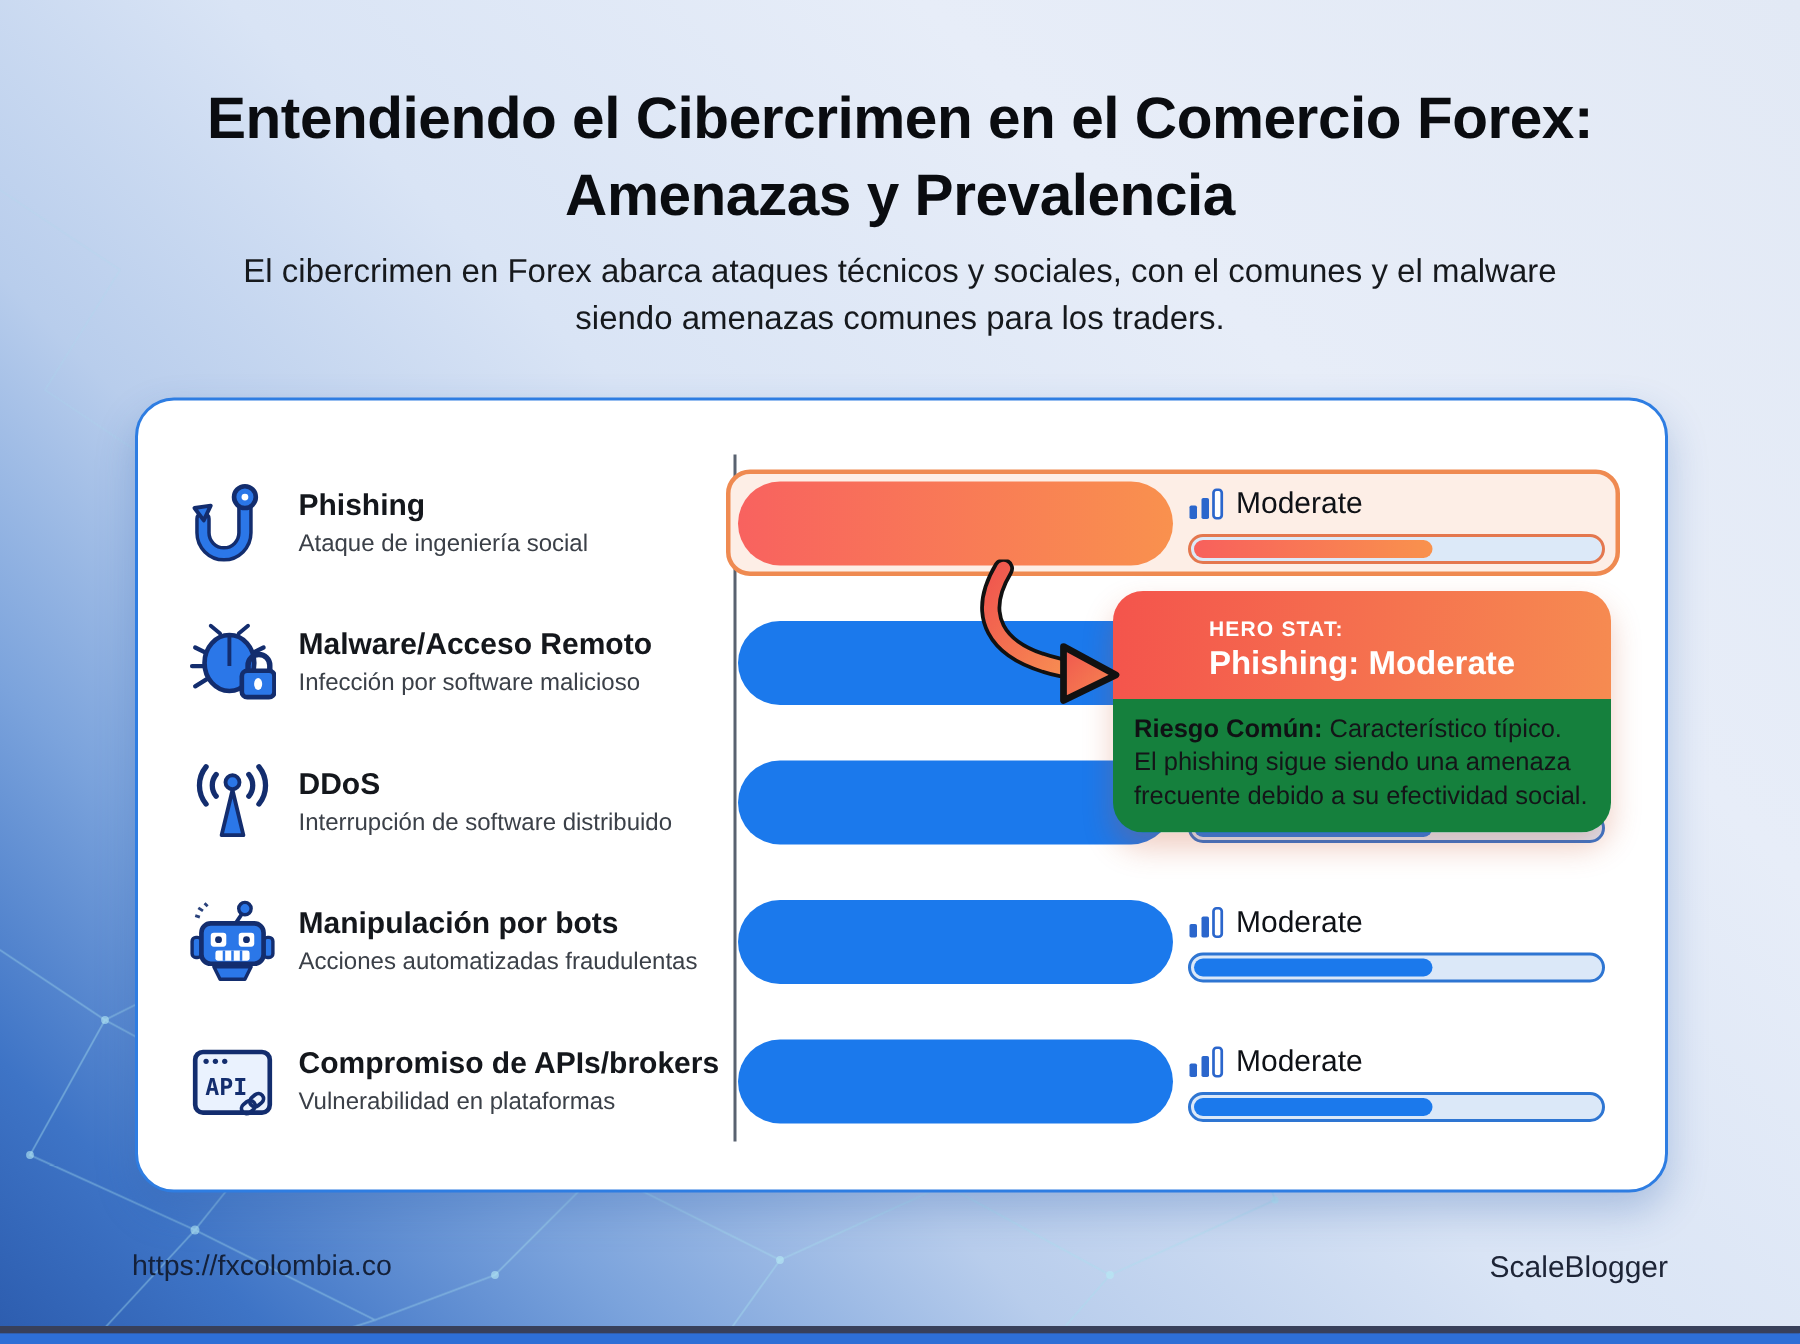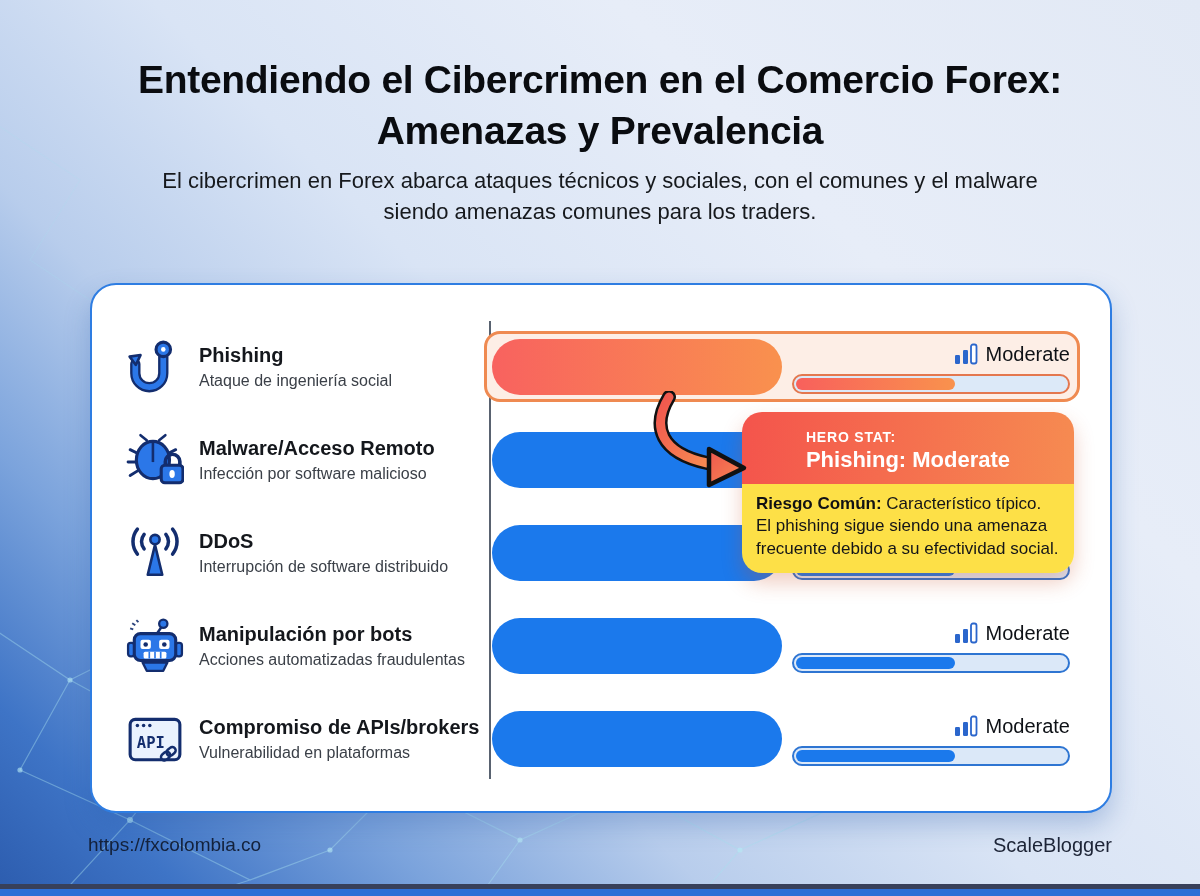--- a/index.html
+++ b/index.html
@@ -13,57 +13,57 @@
   .strip-navy{position:absolute;left:0;bottom:7px;width:100%;height:5px;background:#38405a;z-index:2;}
   .strip-blue{position:absolute;left:0;bottom:0;width:100%;height:7px;background:#2e6fd6;z-index:2;}
 
   .title{position:absolute;top:55px;left:0;right:0;margin:0 auto;max-width:980px;z-index:10;
          text-align:center;font-size:39px;font-weight:bold;line-height:1.3;color:#0a0c10;letter-spacing:-.3px;}
   .subtitle{position:absolute;top:166px;left:0;right:0;margin:0 auto;max-width:910px;z-index:10;
          text-align:center;font-size:22px;line-height:1.4;color:#16191d;}
 
   .card{position:absolute;left:90px;top:265px;width:1022px;height:530px;z-index:10;
         background:#ffffff;border:2.5px solid #2e7de2;border-radius:26px;box-sizing:border-box;
-        box-shadow:0 12px 26px rgba(40,90,170,.28);margin-top:18px;}
+        box-shadow:0 12px 26px rgba(40,90,170,.28);}
   .axis{position:absolute;left:397px;top:36px;width:2px;height:458px;background:#596270;z-index:4;}
 
   .phish-highlight{position:absolute;left:392px;top:46px;width:596px;height:71px;z-index:5;
         background:#fdeee6;border:3px solid #ef8a51;border-radius:16px;box-sizing:border-box;}
 
   .row{position:absolute;left:0;width:100%;height:56px;z-index:10;}
   .row-0{top:54px}.row-1{top:147px}.row-2{top:240px}.row-3{top:333px}.row-4{top:426px}
 
   .t-label{position:absolute;left:34px;top:-2px;height:60px;width:360px;display:flex;align-items:center;gap:15px;}
   .t-icon{flex:0 0 58px;}
   .t-title{font-size:20px;font-weight:bold;color:#14171c;line-height:1.2;}
   .t-sub{font-size:16px;color:#3b4048;line-height:1.25;margin-top:4px;}
 
   .bar{position:absolute;left:400px;top:0;width:290px;height:56px;border-radius:28px;background:#1b79ec;}
   .bar-orange{background:linear-gradient(90deg,#f8625f 0%,#f9914e 100%);}
 
   .right-block{position:absolute;left:700px;top:2px;width:278px;}
-  .rating-line{display:flex;justify-content:flex-end;align-items:center;gap:8px;height:26px;}
+  .rating-line{display:flex;justify-content:flex-start;align-items:center;gap:8px;height:26px;}
   .rating-text{font-size:20px;font-weight:500;color:#0e1116;}
   .progress{position:relative;margin-top:7px;height:20px;border:2px solid #2e75d2;border-radius:11px;
             background:#dbe8f8;box-sizing:border-box;}
   .progress .fill{position:absolute;left:2px;top:2px;bottom:2px;width:58%;border-radius:8px;background:#1b79ec;}
   .progress-orange{border-color:#e4774e;background:#dce9f8;}
   .progress-orange .fill{background:linear-gradient(90deg,#f8605c,#f9924d);}
   .row-2 .rating-line{visibility:hidden;}
 
   .arrow{position:absolute;left:545px;top:106px;z-index:60;}
 
   .callout{position:absolute;left:650px;top:127px;width:332px;z-index:50;border-radius:20px;overflow:hidden;
            box-shadow:0 10px 20px rgba(200,80,40,.28);}
   .callout-head{display:flex;align-items:center;gap:9px;height:72px;box-sizing:border-box;padding:8px 12px;
            background:linear-gradient(95deg,#f4544c 0%,#f68b51 100%);flex-direction:column;}
   .callout-head-text{flex:1;min-width:0;}
   .kicker{font-size:14px;font-weight:bold;color:#fff;letter-spacing:.8px;}
   .callout-title{font-size:22px;font-weight:bold;color:#fff;margin-top:2px;}
-  .callout-body{background:#fde047;padding:9px 14px 13px;font-size:17px;line-height:1.32;color:#141518;}
+  .callout-body{background:#15803d;padding:9px 14px 13px;font-size:17px;line-height:1.32;color:#141518;}
   .callout-body b{color:#101114;}
 
   .footer-url{position:absolute;left:88px;top:834px;z-index:5;font-size:19px;color:#14213a;text-decoration:none;}
   .footer-brand{position:absolute;right:88px;top:834px;z-index:5;font-size:20px;font-weight:500;color:#1d2436;}
 </style>
 </head>
 <body>
 
 <div id="stage">
   <div class="bg"></div>

